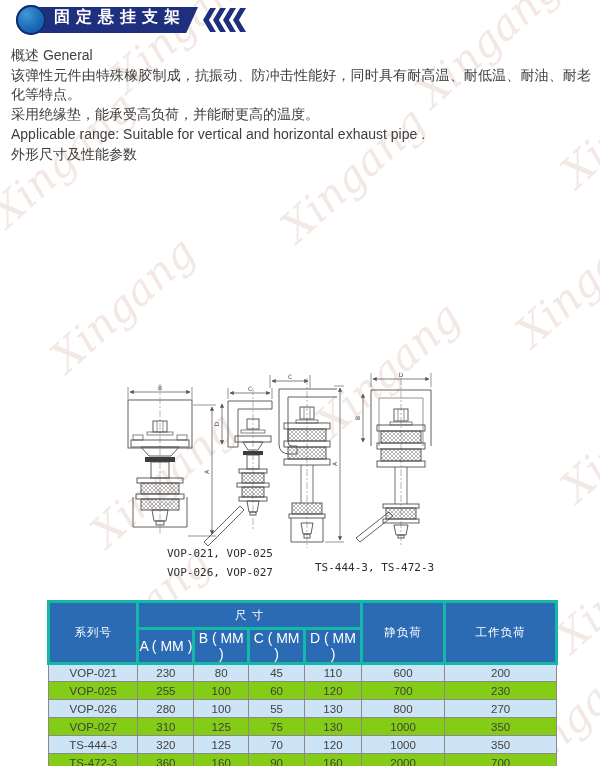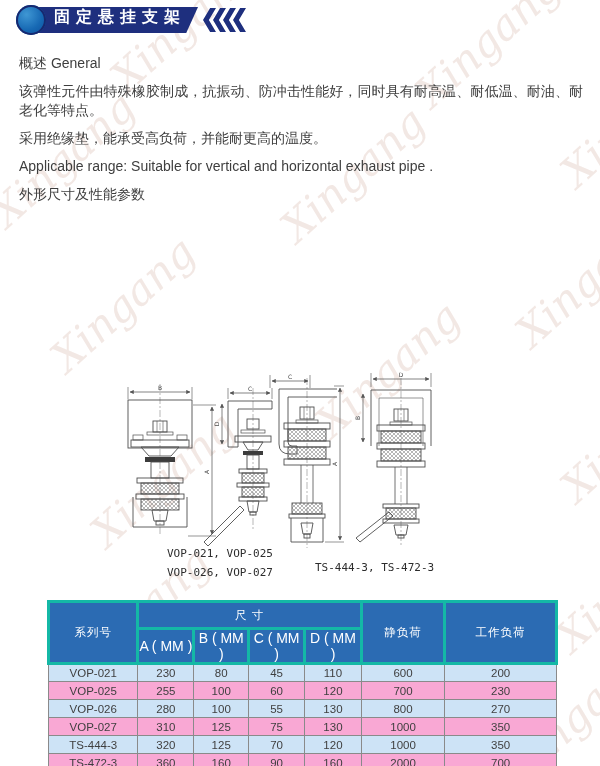--- a/index.html
+++ b/index.html
@@ -20,41 +20,41 @@
                  padding-left:12px; white-space:nowrap; }
   .ball { position:absolute; left:16px; top:5px; width:30px; height:30px; border-radius:50%;
           background:radial-gradient(circle at 35% 32%, #3f97d4 0%, #1668b3 55%, #0c4d9a 100%);
           box-shadow:inset 0 0 0 2px #17286f; }
   .chevrons { position:absolute; left:203px; top:8px; display:flex; }
   .chev { width:13px; height:24px; background:#1e2f7e; margin-right:-3px;
           clip-path:polygon(55% 0,100% 0,45% 50%,100% 100%,55% 100%,0 50%); }
 
   
   .textblock { position:absolute; left:11px; top:46px; width:580px; z-index:2; }
-  .para { margin:8px; font-size:14px; line-height:19.7px; color:#3e3e3e; text-align:justify; }
+  .para { margin:0; font-size:14px; line-height:19.7px; color:#3e3e3e; text-align:justify; }
 
   
   .drawing { position:absolute; left:100px; top:372px; z-index:2; }
   .dimlabel { stroke:none; fill:#4a4a4a; font:6px "DejaVu Sans", sans-serif; }
   .caption { position:absolute; z-index:2; font-family:"DejaVu Sans Mono", monospace;
              font-size:11px; color:#2c2c2c; white-space:nowrap; }
 
   
   .tablewrap { position:absolute; left:47px; top:600px; width:511px; z-index:2; }
   table { width:511px; border-collapse:collapse; table-layout:fixed;
           border:1px solid #7f7f7f; }
   th { background:#2b6bb3; color:#ffffff; font-weight:normal; font-size:11.5px;
        letter-spacing:1px; border:3px solid #14b8a6; padding:0; text-align:center; }
   th.sub { font-size:14px; letter-spacing:0; }
   thead tr.h1 { height:27px; }
   thead tr.h2 { height:21px; }
   tbody tr { height:18px; }
   td { border:1px solid #8a8a8a; font-size:11.5px; color:#3f3f3f; text-align:center; padding:0; }
   tr.blue td { background:#cde3f6; }
-  tr.gray td { background:#f9a8d4; }
+  tr.gray td { background:#84cc16; }
 </style>
 </head>
 <body>
 
 <div class="page">
 
   <span class="wm" style="left:95px;  top:0px;">Xingang</span>
   <span class="wm" style="left:400px; top:15px;">Xingang</span>
   <span class="wm" style="left:545px; top:95px;">Xingang</span>
   <span class="wm" style="left:-25px; top:135px;">Xingang</span>

